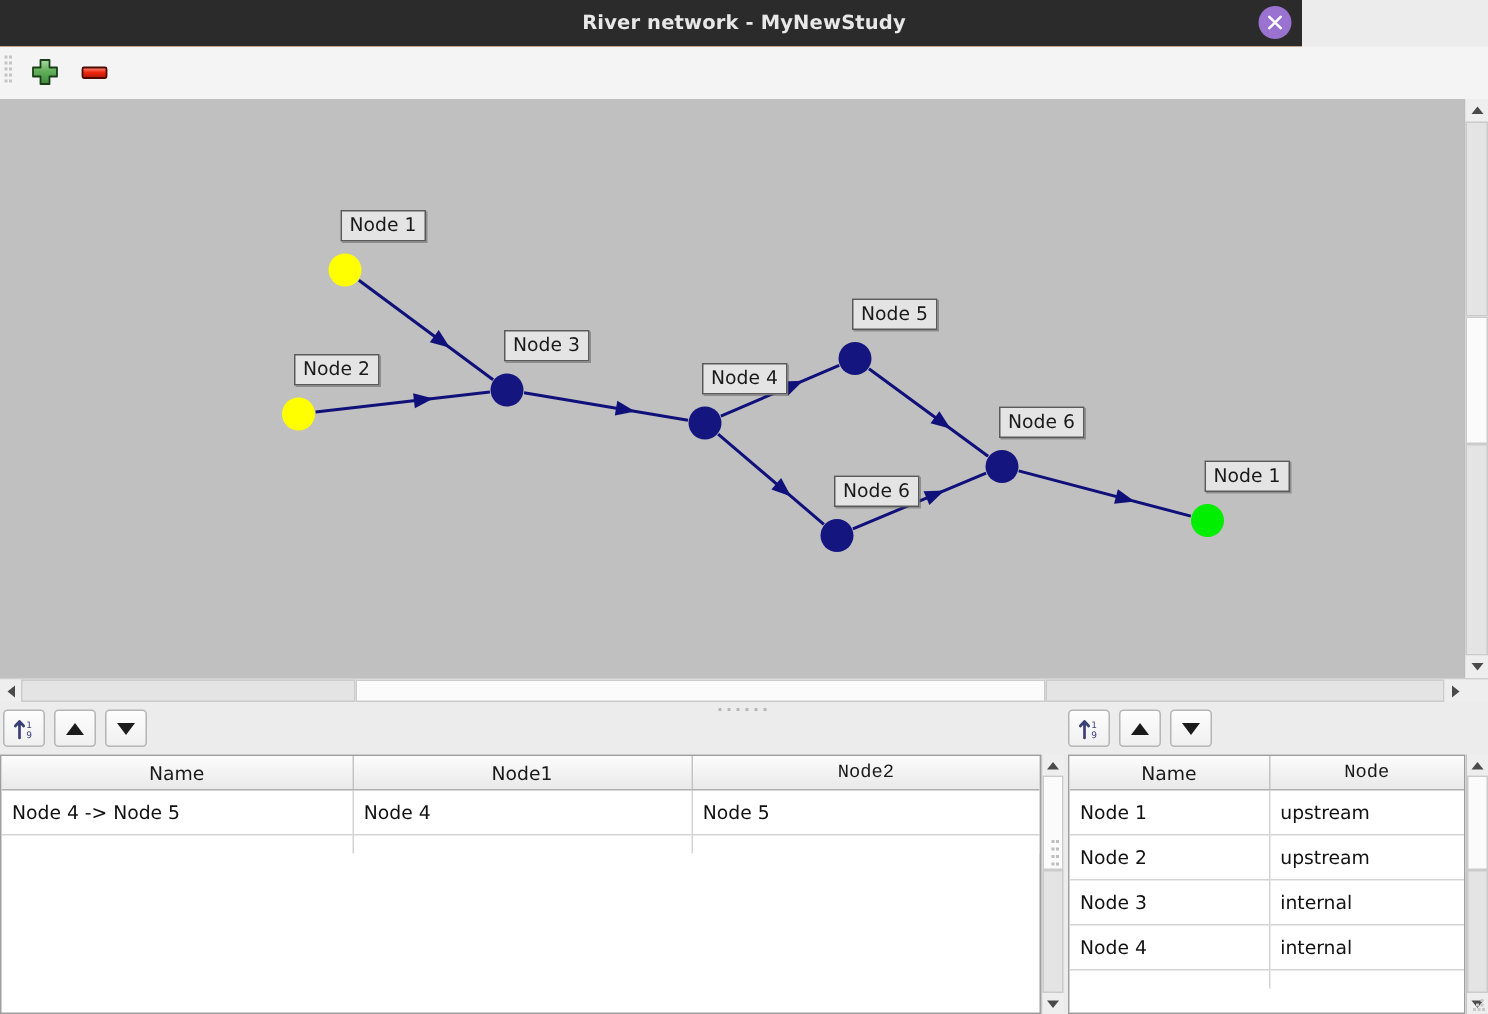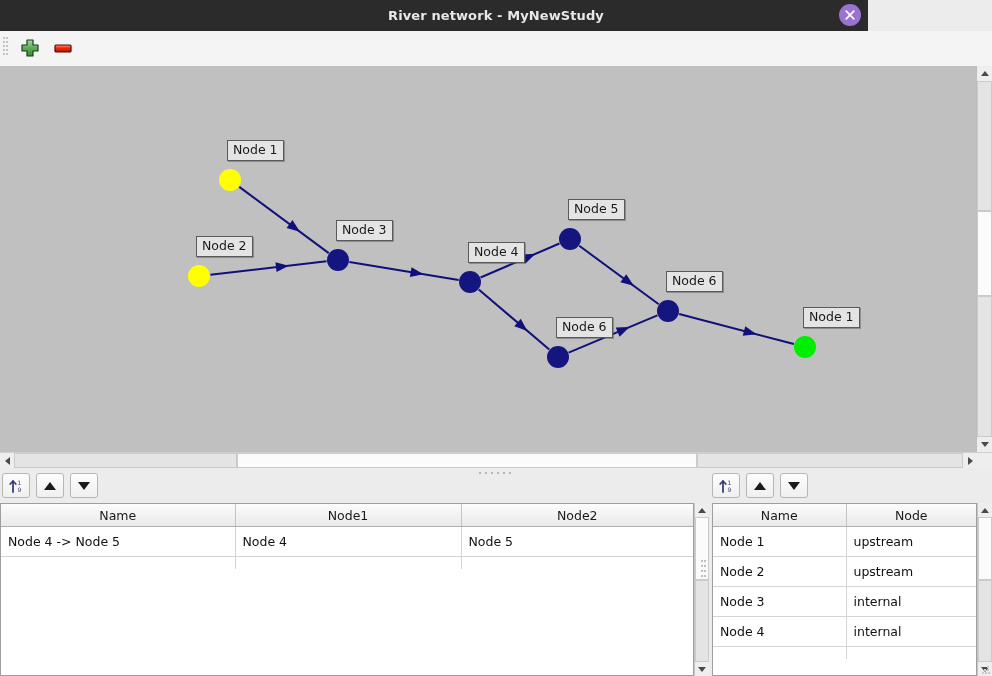--- a/index.html
+++ b/index.html
@@ -180,21 +180,21 @@
     height: 22px;
     background: linear-gradient(to bottom, #fcfcfc 0%, #e9e9e9 100%);
     border-right: 1px solid #c3c3c3;
     border-bottom: 1px solid #b0b0b0;
     font-weight: normal;
     font-size: 12.5px;
     text-align: center;
     color: #1a1a1a;
     padding: 0;
   }
-  table.grid th:last-child { border-right: none; }
+  table.grid th:last-child { border-right: none; font-family: Liberation Mono, monospace; }
   table.grid td {
     height: 29px;
     border-right: 1px solid #d4d4d4;
     border-bottom: 1px solid #d4d4d4;
     padding: 0 0 0 7px;
     background: #ffffff;
     white-space: nowrap;
     overflow: hidden;
   }
   table.grid td:last-child { border-right: none; }

